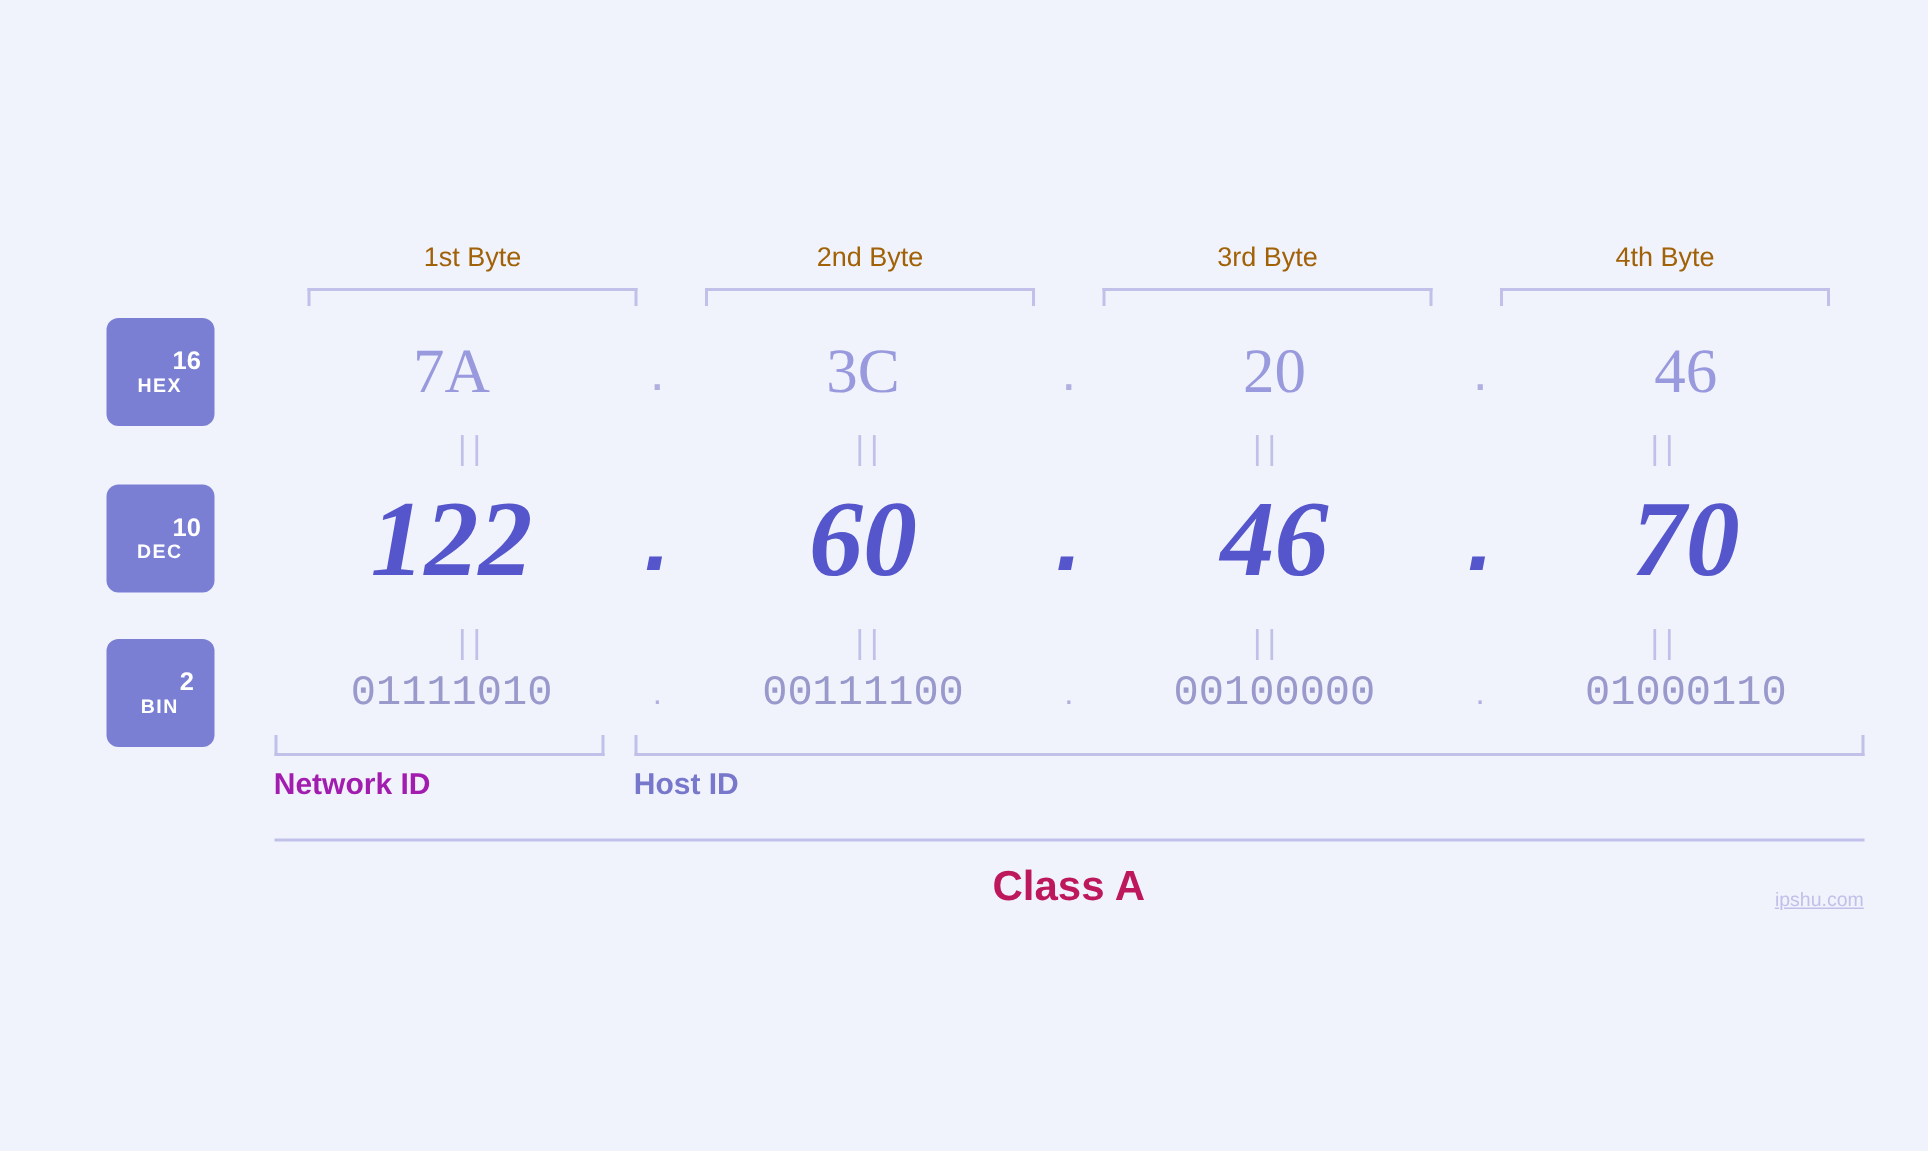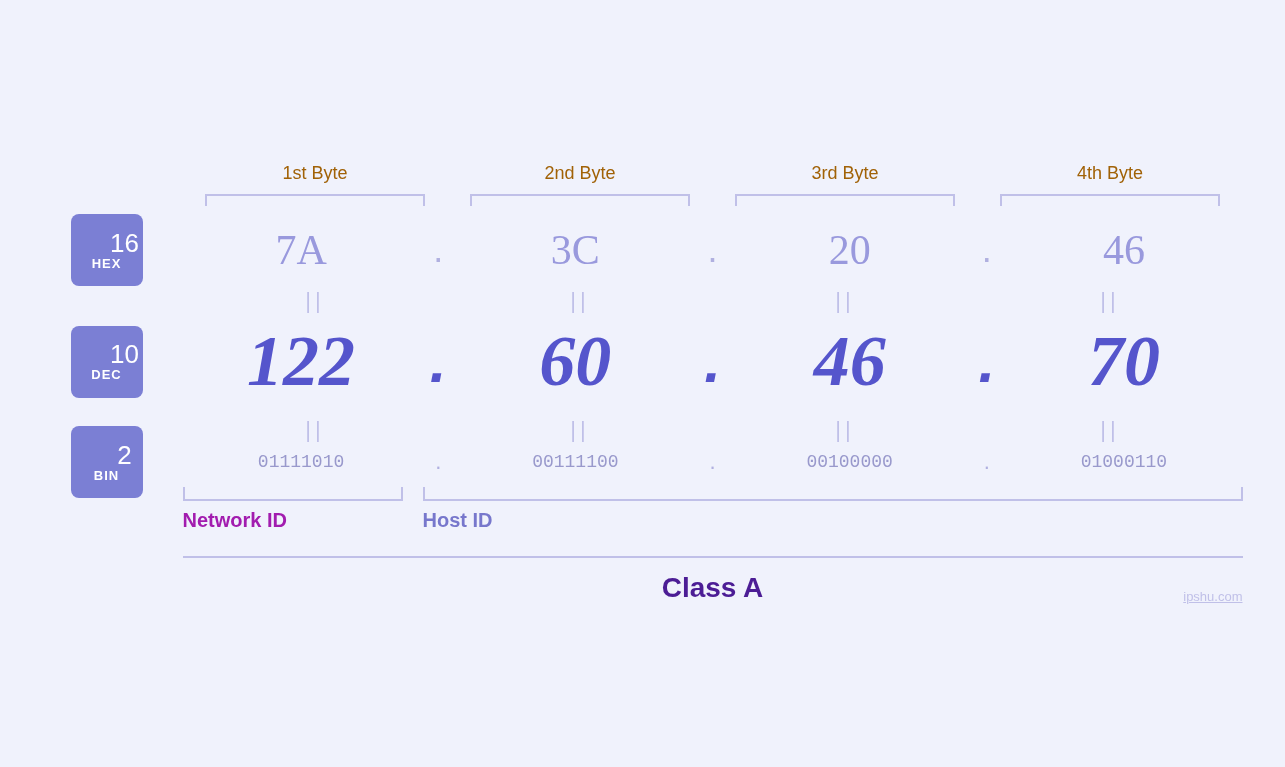--- a/index.html
+++ b/index.html
@@ -26,22 +26,22 @@
       height: 72px;
       background: #7b7fd4;
       border-radius: 8px;
       display: flex;
       flex-direction: column;
       align-items: center;
       justify-content: center;
       color: white;
     }
     .label-badge .num {
-      font-size: 26px;
-      font-weight: normal;
+      font-size: 17px;
+      font-weight: bold;
       line-height: 1;
       margin-left: 36px;
     }
     .label-badge .base {
       font-size: 13px;
       font-weight: bold;
       letter-spacing: 1px;
     }
 
     
@@ -127,21 +127,21 @@
     .dec-row .dot-cell {
       font-size: 60px;
       color: #5555cc;
       font-weight: bold;
       font-style: italic;
     }
 
     
     .bin-row .value-cell {
       color: #9999cc;
-      font-size: 18px;
+      font-size: 28px;
       font-family: 'Courier New', monospace;
     }
     .bin-row .dot-cell {
       font-size: 22px;
       color: #b0b0e0;
     }
 
     .full-layout {
       position: relative;
     }
@@ -247,19 +247,19 @@
         <div style="flex:1; height: 14px; border-bottom: 2px solid #c0c0e8; border-left: 2px solid #c0c0e8; border-right: 2px solid #c0c0e8;"></div>
       </div>
 
       <div style="display: flex; margin-top: 8px;">
         <div style="width: 220px; text-align: left; color: #a21caf; font-size: 20px; font-weight: bold;">Network ID</div>
         <div style="width: 20px;"></div>
         <div style="flex:1; color: #7777cc; font-size: 20px; font-weight: bold;">Host ID</div>
       </div>
 
       <div style="margin-top: 24px; border-top: 2px solid #c0c0e8; padding-top: 14px; text-align: center; position: relative;">
-        <span style="color: #4c1d95; font-size: 28px; font-weight: bold;">Class A</span>
+        <span style="color: #be185d; font-size: 28px; font-weight: bold;">Class A</span>
         <span style="position: absolute; right: 0; bottom: 0; color: #c0c0e8; font-size: 13px; text-decoration: underline;">ipshu.com</span>
       </div>
 
     </div>
   </div>
 </div>
 
 </body></html>

